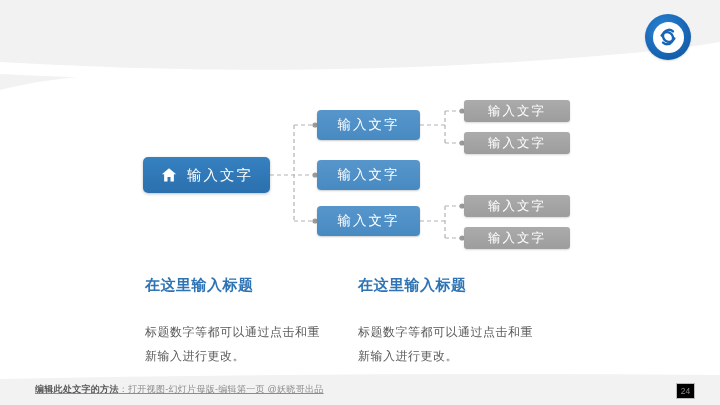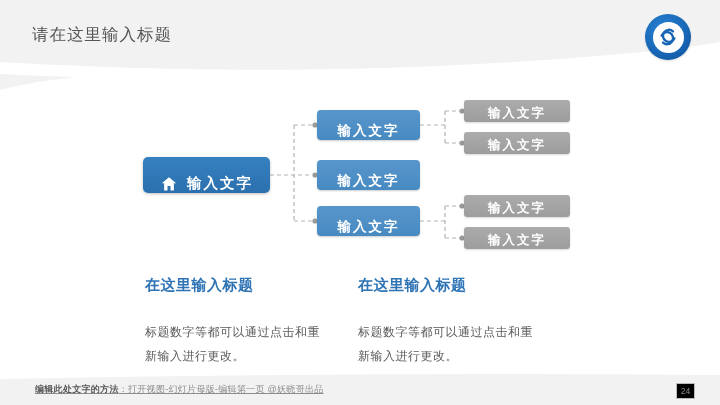--- a/index.html
+++ b/index.html
@@ -15,22 +15,22 @@
     font-weight:500;letter-spacing:1px;}
 
   
   .logo{position:absolute;left:645px;top:14px;width:46px;height:46px;border-radius:50%;
     background:radial-gradient(circle at 40% 35%, #2a85d4 0%, #1765b4 60%, #0d4f94 100%);
     display:flex;align-items:center;justify-content:center;box-shadow:0 1px 2px rgba(0,0,0,.15);}
   .logo-core{width:31px;height:31px;border-radius:50%;background:#ffffff;
     display:flex;align-items:center;justify-content:center;}
 
   
-  .node{position:absolute;display:flex;align-items:flex-end;justify-content:center;
-    color:#ffffff;font-weight:bold;box-sizing:border-box;}
+  .node{position:absolute;display:flex;align-items:center;justify-content:center;
+    color:#ffffff;font-weight:normal;box-sizing:border-box;}
   .node-root{left:143px;top:157px;width:127px;height:36px;border-radius:5px;
     background:linear-gradient(180deg,#3681c0,#2b6fae);font-size:14.5px;letter-spacing:2px;
     box-shadow:0 1px 3px rgba(0,0,0,.25);gap:9px;}
   .node-branch{left:317px;width:103px;height:30px;border-radius:4px;
     background:linear-gradient(180deg,#5796cb,#478ac2);font-size:13.5px;letter-spacing:2px;
     box-shadow:0 1px 2px rgba(0,0,0,.2);}
   .node-leaf{left:464px;width:106px;height:22px;border-radius:3px;
     background:linear-gradient(180deg,#ababab,#9d9d9d);font-size:12.5px;letter-spacing:2px;
     box-shadow:0 1px 2px rgba(0,0,0,.15);}
 
@@ -59,21 +59,20 @@
 
   <svg class="band-svg band-top" width="720" height="100" viewBox="0 0 720 100">
     <path d="M0,0 H720 V42 C560,68 380,80 210,74 C120,71 50,77 0,90 Z" fill="#f2f2f3"></path>
     <path d="M0,62 C180,72 420,78 720,44 C430,90 170,82 0,74 Z" fill="#ffffff"></path>
   </svg>
 
   <svg class="band-svg band-bottom" width="720" height="33" viewBox="0 0 720 33">
     <path d="M0,7 Q360,0 720,3 V33 H0 Z" fill="#f2f2f3"></path>
   </svg>
 
-  <div class="page-title">请在这里输入标题</div>
 
   <div class="logo">
     <div class="logo-core">
       <svg width="24" height="24" viewBox="0 0 34 34">
         <path d="M24 9 A8.5 8.5 0 1 0 26 19" fill="none" stroke="#1765b4" stroke-width="3.4" stroke-linecap="round"></path>
         <path d="M10 25 A8.5 8.5 0 1 0 8 15" fill="none" stroke="#1765b4" stroke-width="3.4" stroke-linecap="round"></path>
       </svg>
     </div>
   </div>
 

